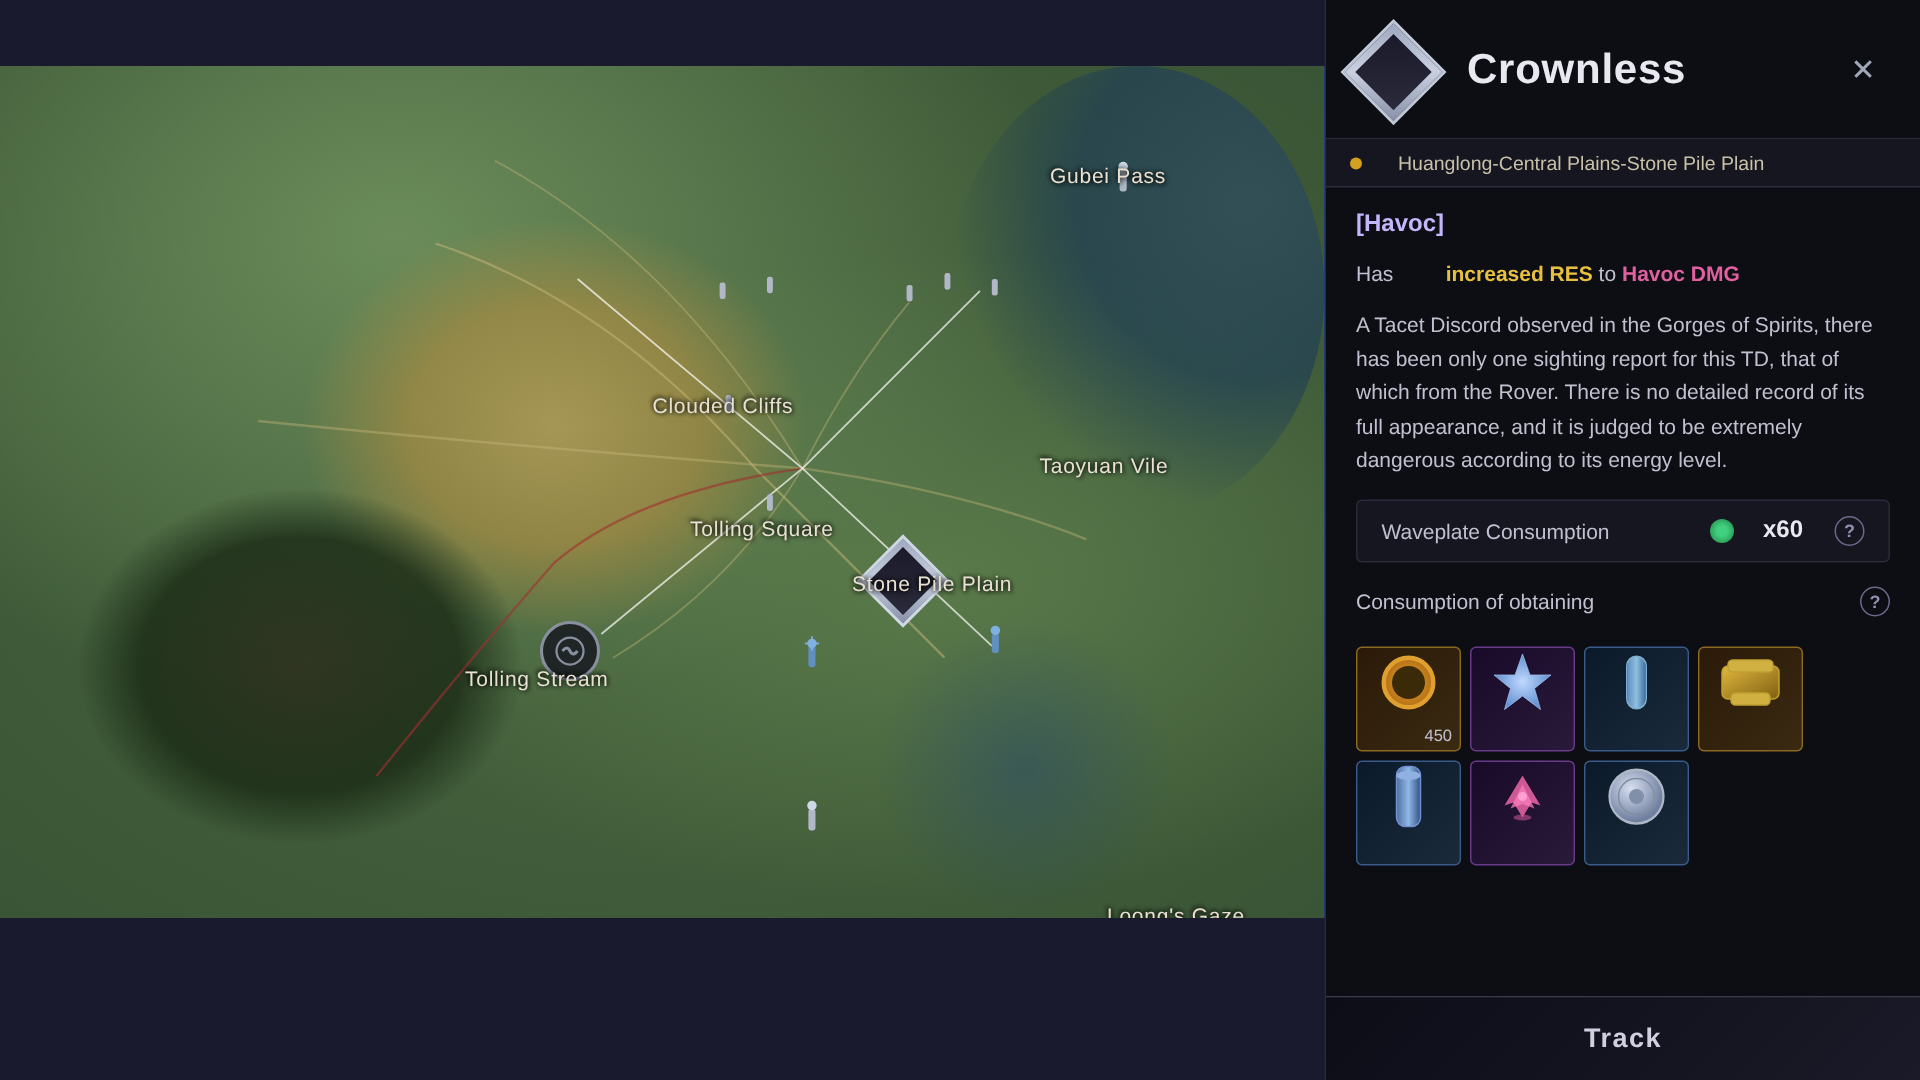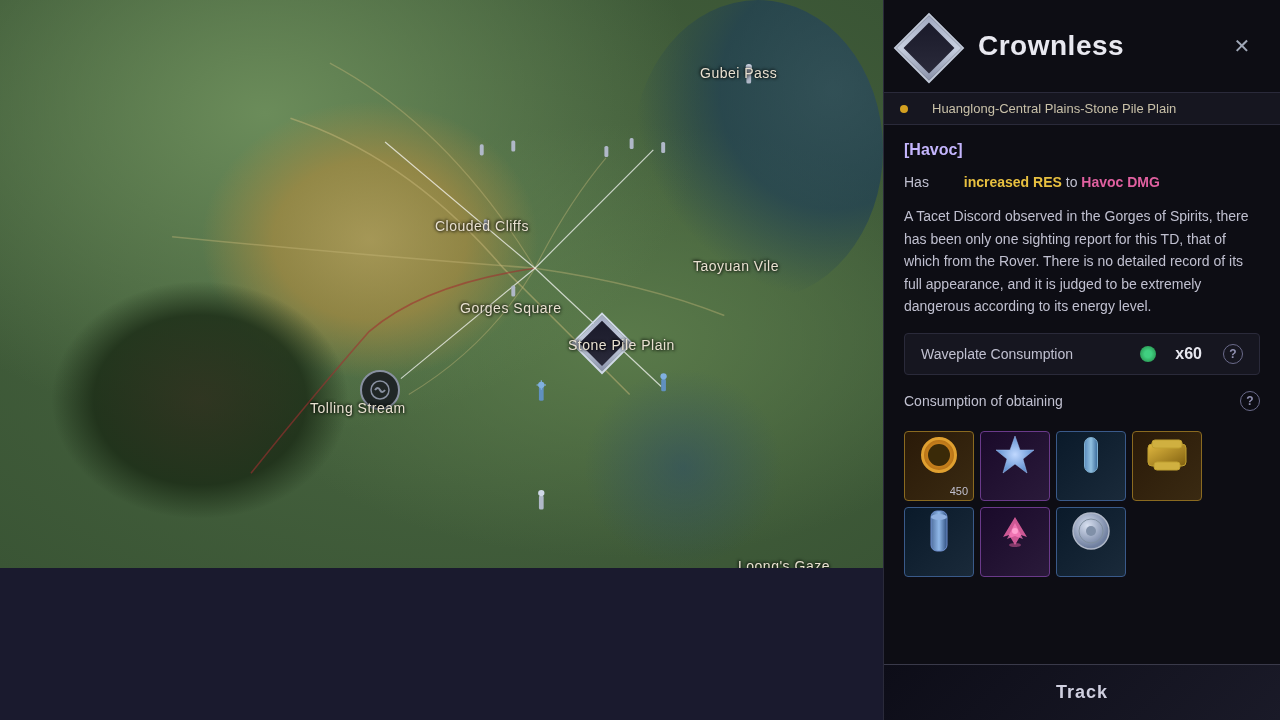--- a/index.html
+++ b/index.html
@@ -13,20 +13,21 @@
     }
 
     
     .map-area {
       width: 883px;
       height: 568px;
       position: relative;
       background: #1d4ed8;
       overflow: hidden;
       flex-shrink: 0;
+      margin-top: 44px;
     }
 
     .map-bg {
       position: absolute;
       inset: 0;
       background:
         radial-gradient(ellipse at 30% 20%, #6b8c5a 0%, transparent 50%),
         radial-gradient(ellipse at 70% 60%, #5a7a4a 0%, transparent 45%),
         radial-gradient(ellipse at 50% 50%, #4a6741 0%, #3a5535 100%);
     }
@@ -499,21 +500,21 @@
       <svg width="22" height="22" viewBox="0 0 22 22">
         <circle cx="11" cy="11" r="9" stroke="#8890a0" stroke-width="1.5" fill="none"></circle>
         <path d="M6 11 Q9 7 11 11 Q13 15 16 11" stroke="#8890a0" stroke-width="2" fill="none"></path>
       </svg>
     </div>
   </div>
 
   <div class="map-label" style="top:65px; left:700px;">Gubei Pass</div>
   <div class="map-label" style="top:218px; left:435px;">Clouded Cliffs</div>
   <div class="map-label" style="top:258px; left:693px;">Taoyuan Vile</div>
-  <div class="map-label" style="top:300px; left:460px;">Gorges Square</div>
+  <div class="map-label" style="top:300px; left:460px;">Tolling Square</div>
   <div class="map-label" style="top:337px; left:558px;padding-left:10px;">Stone Pile Plain</div>
   <div class="map-label" style="top:400px; left:310px;">Tolling Stream</div>
   <div class="map-label" style="top:558px; left:738px; text-align:center;">
     Loong's Gaze<br>Suburbs
   </div>
   <div class="map-label" style="top:652px; left:478px;">Yeming Slide</div>
 
 </div>
 
 <div class="right-panel">

